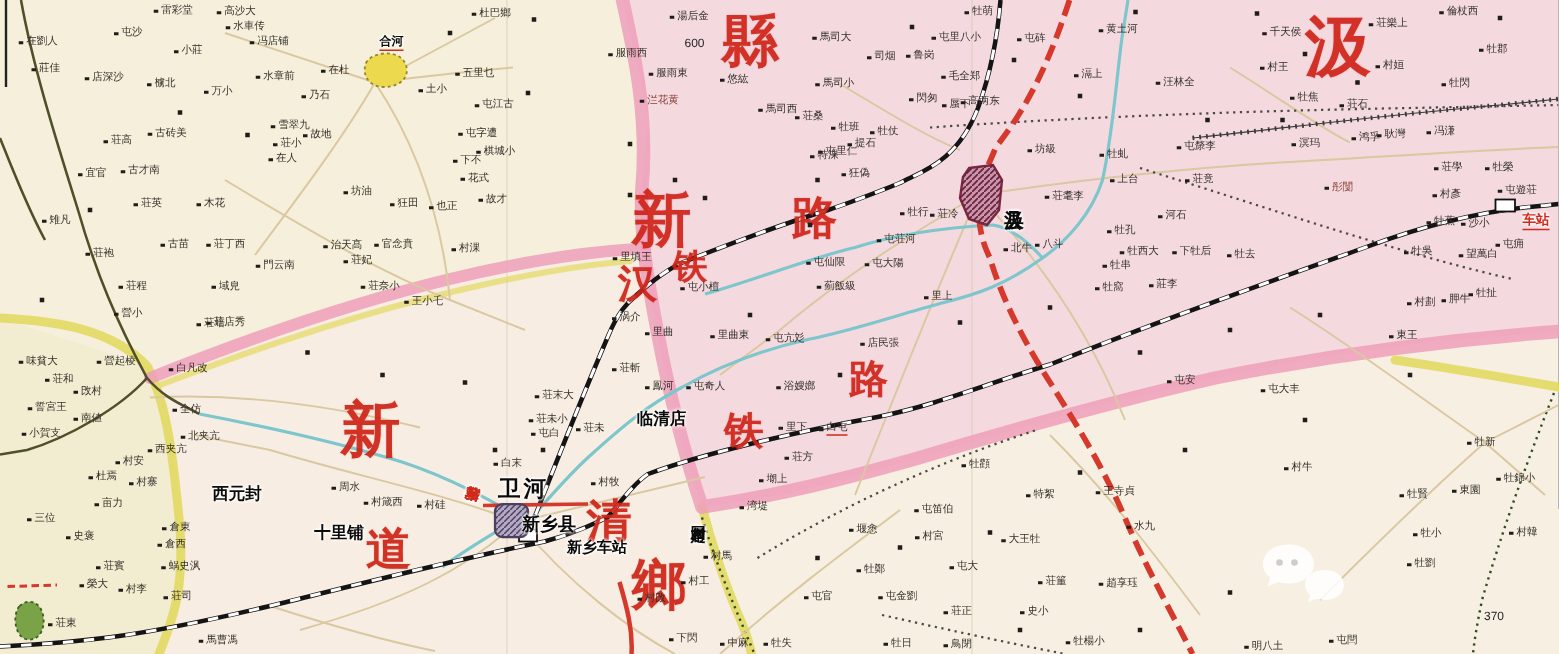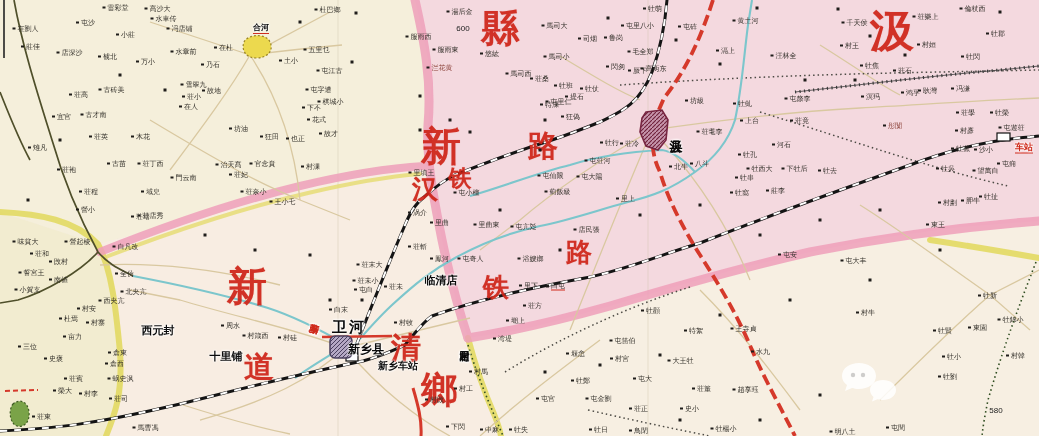--- a/index.html
+++ b/index.html
@@ -166,21 +166,21 @@
       <div class="lbl place" style="left: 349px; top: 326px; font-size: 15px; letter-spacing: 2px;">卫河</div>
       <div class="lbl place" style="left: 366px; top: 349px; font-size: 12px;">新乡县</div>
       <div class="lbl place" style="left: 398px; top: 366px; font-size: 10px;">新乡车站</div>
       <div class="lbl place" style="left: 441px; top: 280px; font-size: 11px;">临清店</div>
       <div class="lbl place vert" style="left: 464px; top: 343px; font-size: 10px;">定国村</div>
       <div class="lbl place vert" style="left: 676px; top: 130px; font-size: 13px;">汲县</div>
       <div class="lbl place vert" style="left: 318px; top: 316px; font-size: 9.5px; color: rgb(207, 42, 27); transform: translate(-50%, -50%) rotate(15deg);">新乡车站</div>
       <div class="lbl place u" style="left: 1024px; top: 148px; font-size: 9px; color: rgb(207, 42, 27);">车站</div>
       <div class="lbl place u" style="left: 261px; top: 29px; font-size: 8px;">合河</div>
       <div class="lbl num" style="left: 463px; top: 29px; font-size: 8px;">600</div>
-      <div class="lbl num" style="left: 996px; top: 411px; font-size: 8px;">580</div>
+      <div class="lbl num" style="left: 996px; top: 411px; font-size: 8px;">370</div>
       <div class="lbl v dot" style="left: 118px; top: 7px;">雷彩堂</div>
       <div class="lbl v dot" style="left: 160px; top: 8px;">高沙大</div>
       <div class="lbl v dot" style="left: 166px; top: 18px;">水車传</div>
       <div class="lbl v dot" style="left: 182px; top: 28px;">冯店铺</div>
       <div class="lbl v dot" style="left: 330px; top: 9px;">杜巴鄉</div>
       <div class="lbl v dot" style="left: 28px; top: 28px;">在劉人</div>
       <div class="lbl v dot" style="left: 88px; top: 22px;">屯沙</div>
       <div class="lbl v dot" style="left: 128px; top: 34px;">小莊</div>
       <div class="lbl v dot" style="left: 33px; top: 46px;">莊佳</div>
       <div class="lbl v dot" style="left: 72px; top: 52px;">店深沙</div>

